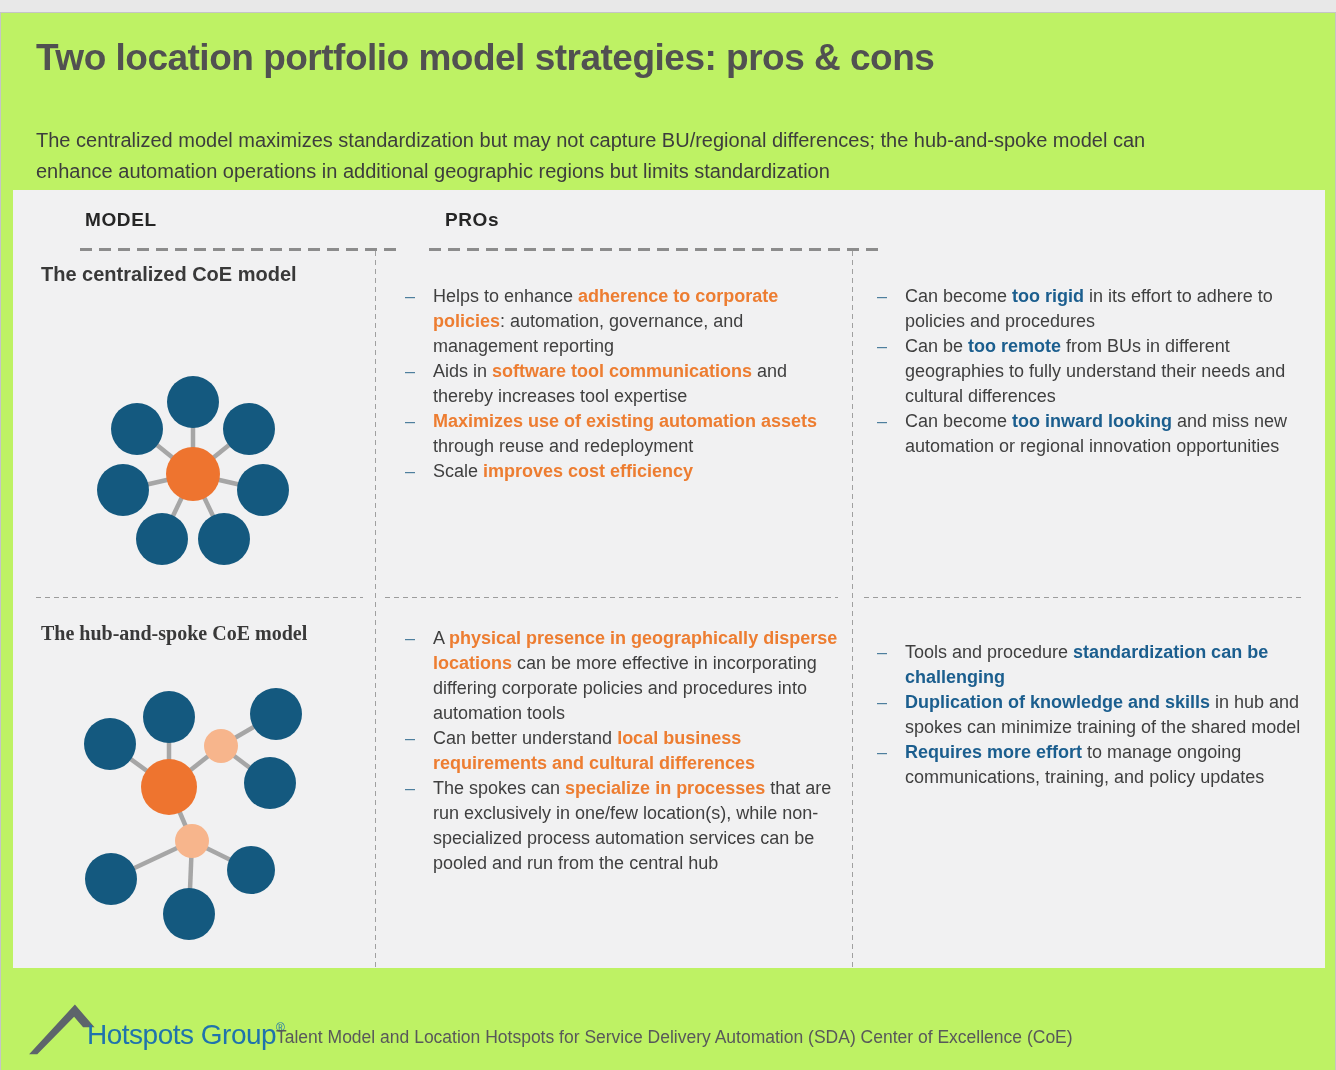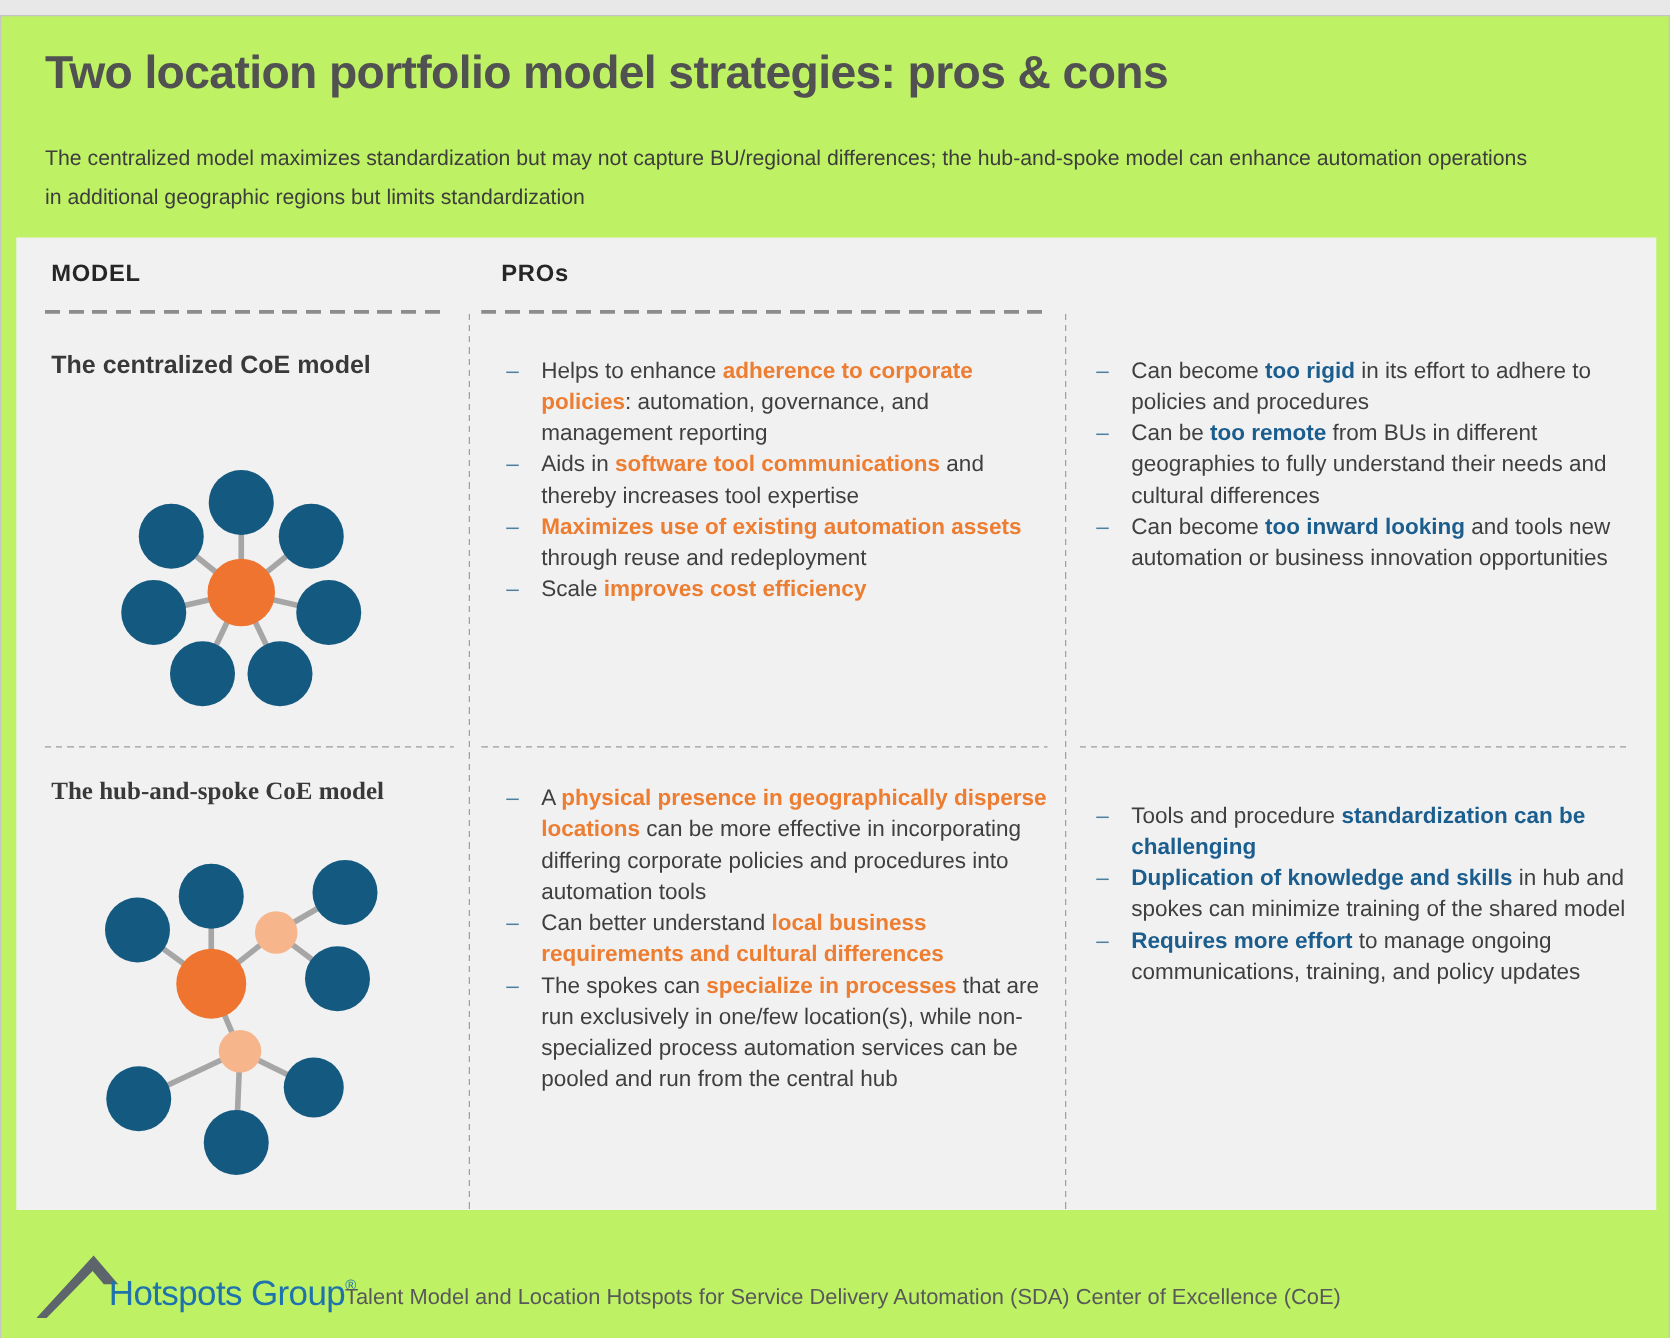--- a/index.html
+++ b/index.html
@@ -13,29 +13,29 @@
     border: 1px solid #c5c5c5;
     border-bottom: 2px solid #aab3bb;
     overflow: hidden;
   }
   .title {
     position: absolute; left: 35px; top: 24px;
     font-size: 37px; font-weight: bold; color: #515151;
     letter-spacing: -0.5px;
   }
   .subtitle {
-    position: absolute; left: 35px; top: 98px; width: 1190px;
-    font-size: 17px; color: #3d3d3d; line-height: 31px;
+    position: absolute; left: 35px; top: 112px; width: 1190px;
+    font-size: 20px; color: #3d3d3d; line-height: 31px;
   }
   .table {
     position: absolute; left: 12px; top: 177px;
     width: 1312px; height: 778px;
     background: #f1f1f2;
   }
-  .thead { display: grid; grid-template-columns: 362px 477px 473px; height: 61px; }
+  .thead { display: grid; grid-template-columns: 362px 477px 473px; height: 61px; padding-left: 44px; }
   .hcell { position: relative; }
   .hlabel {
     position: absolute; top: 19px;
     font-size: 19px; font-weight: bold; color: #262626; letter-spacing: 0.6px;
   }
   .hcell-model .hlabel { left: 28px; }
   .hcell-pros .hlabel, .hcell-cons .hlabel { left: 26px; }
   .hbar {
     position: absolute; bottom: 0; height: 3px;
     background: repeating-linear-gradient(90deg, #8c8c8c 0 12px, transparent 12px 19px);
@@ -58,21 +58,21 @@
     position: absolute; top: 61px; bottom: 0; width: 1px;
     background: repeating-linear-gradient(180deg, #a0a0a0 0 5px, transparent 5px 9px);
   }
   .vdiv-1 { left: 362px; }
   .vdiv-2 { left: 839px; }
   .model-cell { position: relative; }
   .model-title {
     position: absolute; left: 28px; z-index: 2;
     font-size: 20px; font-weight: bold; color: #393939;
   }
-  .trow-1 .model-title { top: 30px; }
+  .trow-1 .model-title { top: 12px; }
   .trow-2 .model-title { top: 24px; font-family: Liberation Serif, serif; }
   .diagram { position: absolute; left: 0; top: 0; width: 100%; height: 100%; }
   .bullets { list-style: none; font-size: 18px; color: #3f3f3f; line-height: 25px; }
   .bullets li { display: flex; margin: 0; }
   .bullets .dash { color: var(--bullet-dash); width: 28px; flex: 0 0 28px; }
   .pros-cell .bullets { padding: 33px 6px 0 30px; }
   .cons-cell .bullets { padding: 33px 20px 0 25px; }
   .trow-2 .pros-cell .bullets { padding-top: 28px; }
   .trow-2 .cons-cell .bullets { padding-top: 42px; }
   .hl-orange { color: var(--hl-orange); font-weight: bold; }
@@ -156,21 +156,21 @@
             <li>
               <span class="dash">–</span>
               <span><span>Can become </span><span class="hl-blue">too rigid</span><span> in its effort to adhere to policies and procedures</span></span>
             </li>
             <li>
               <span class="dash">–</span>
               <span><span>Can be </span><span class="hl-blue">too remote</span><span> from BUs in different geographies to fully understand their needs and cultural differences</span></span>
             </li>
             <li>
               <span class="dash">–</span>
-              <span><span>Can become </span><span class="hl-blue">too inward looking</span><span> and tools new automation or business innovation opportunities</span></span>
+              <span><span>Can become </span><span class="hl-blue">too inward looking</span><span> and miss new automation or regional innovation opportunities</span></span>
             </li>
           </ul>
       </div>
     </div>
 
     <div class="row-divider">
       <span></span>
       <span></span>
       <span></span>
     </div>

